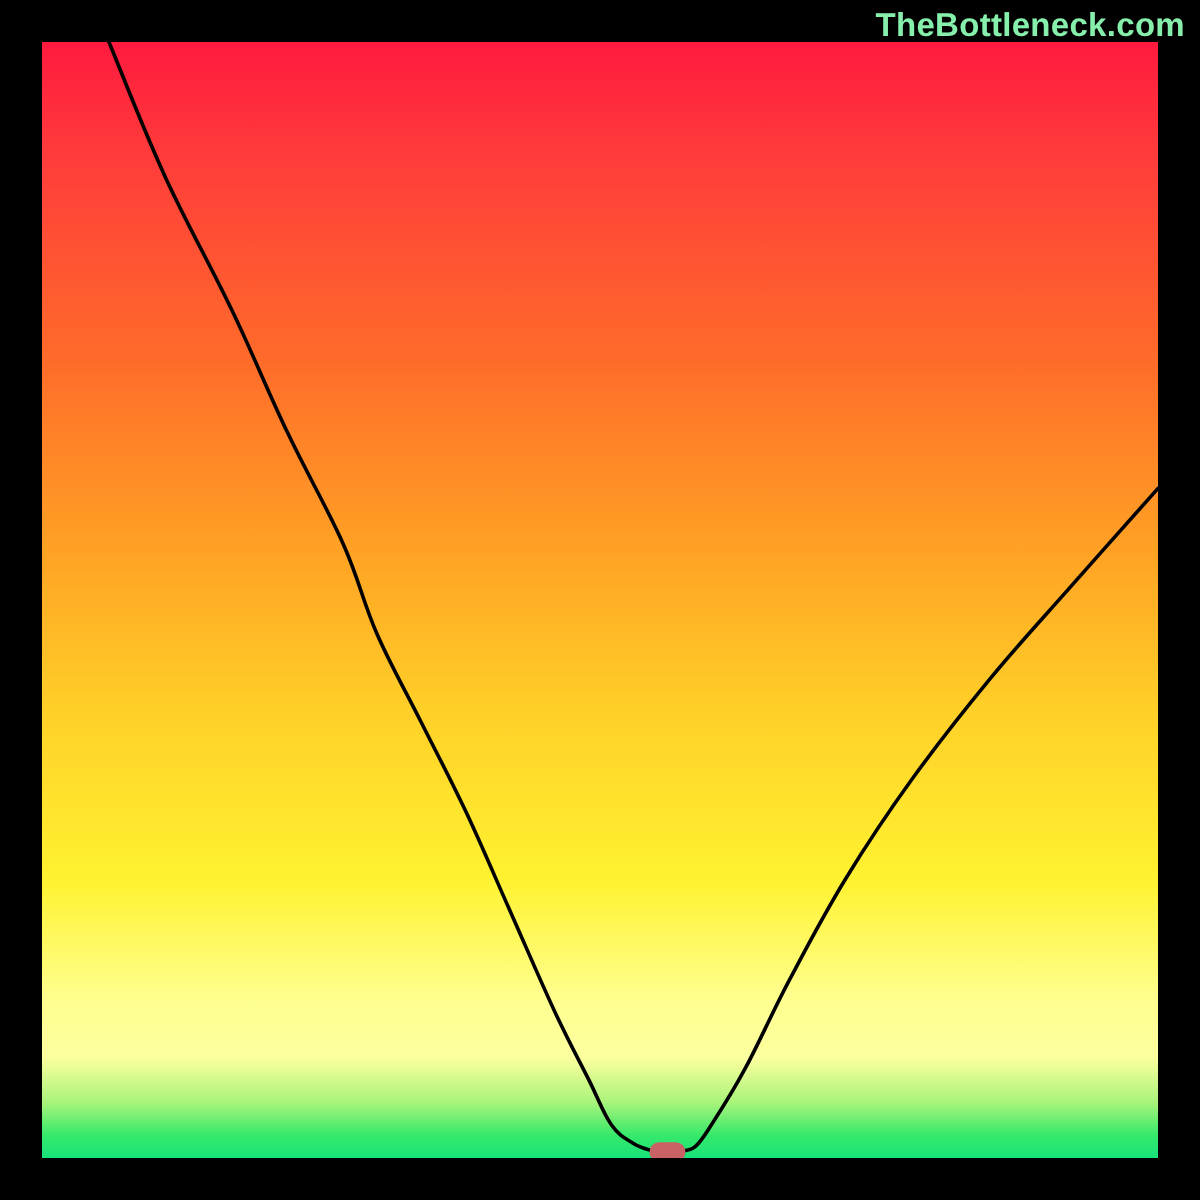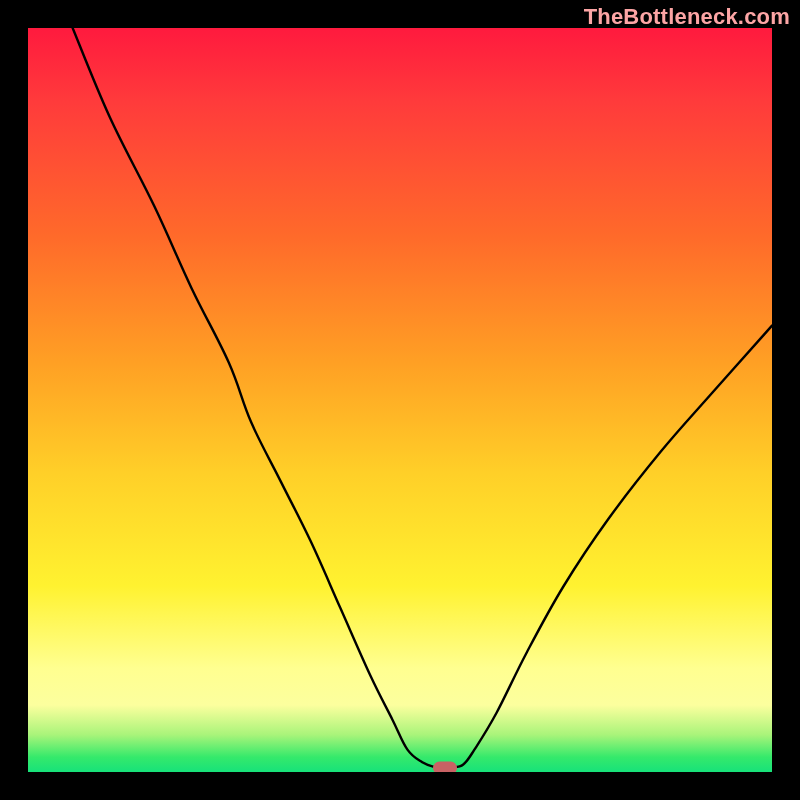--- a/index.html
+++ b/index.html
@@ -14,21 +14,21 @@
   .frame {
     position: relative;
     width: 800px;
     height: 800px;
     background: #000;
   }
   .attribution {
     position: absolute;
     top: 4px;
     right: 10px;
-    color: #fca5a5;
+    color: #86efac;
     font-size: 22px;
     font-weight: 600;
     letter-spacing: 0.2px;
     z-index: 10;
   }
   .plot {
     position: absolute;
     left: 28px;
     top: 28px;
     width: 744px;

